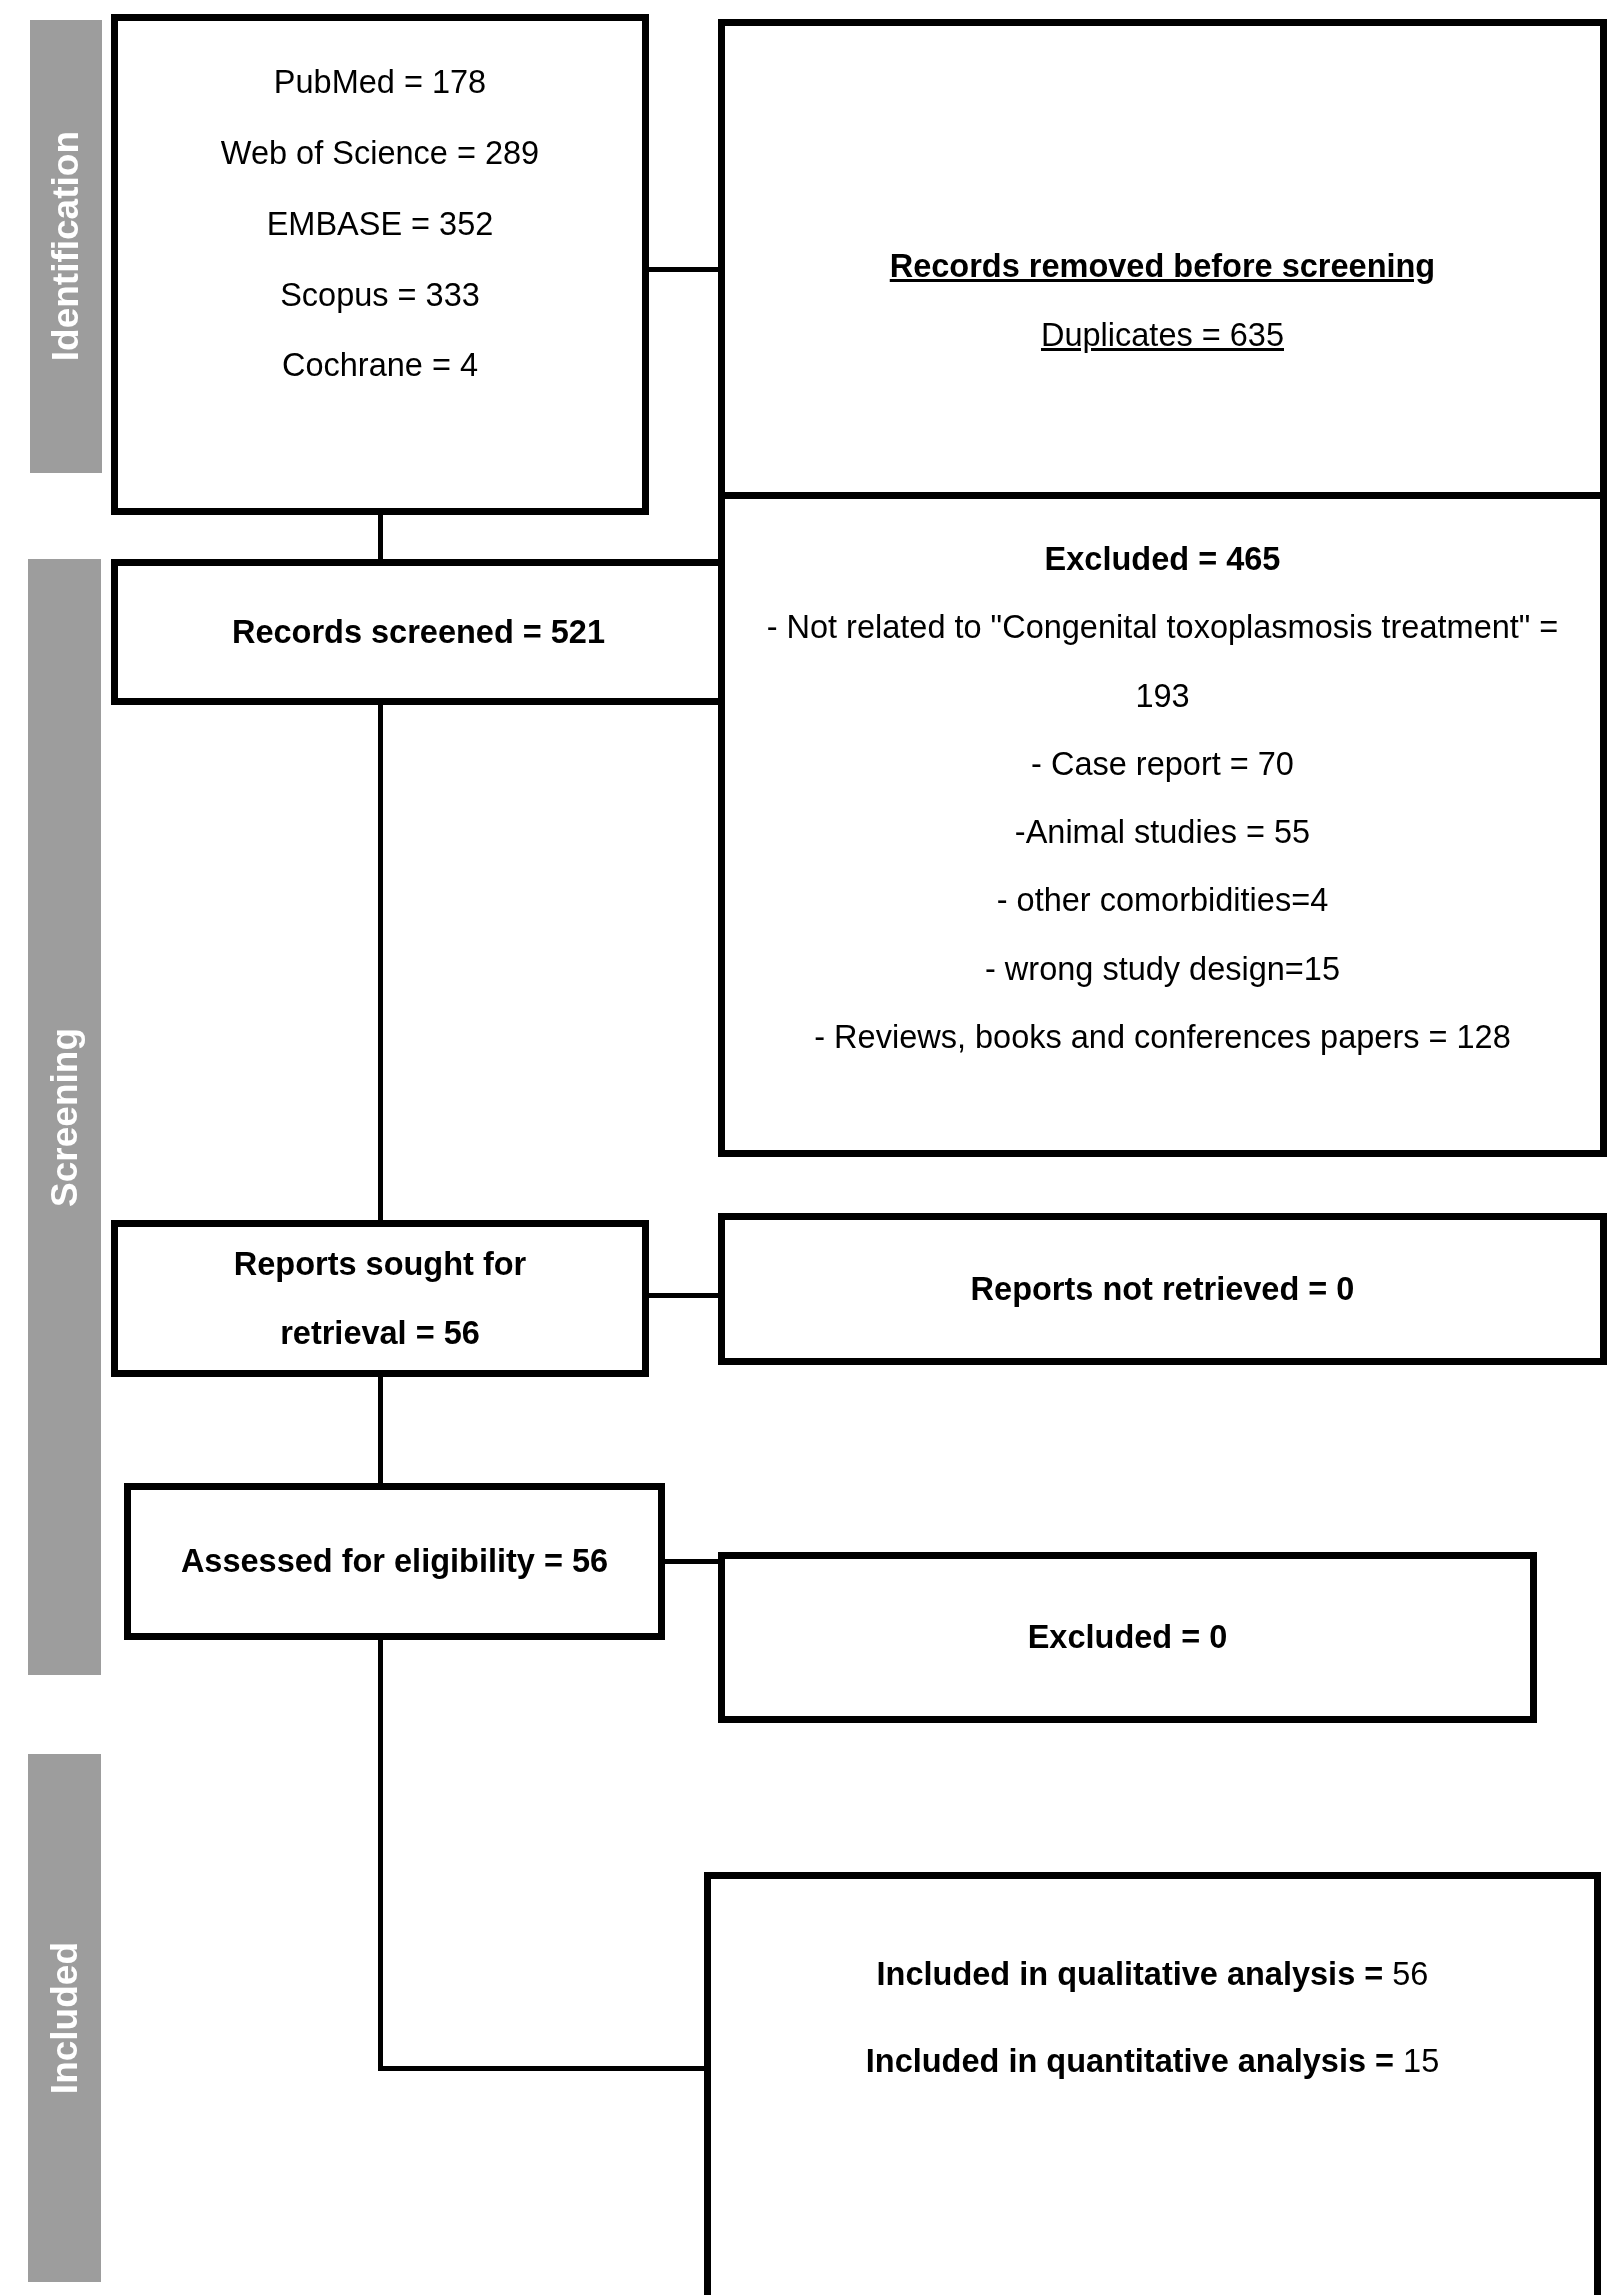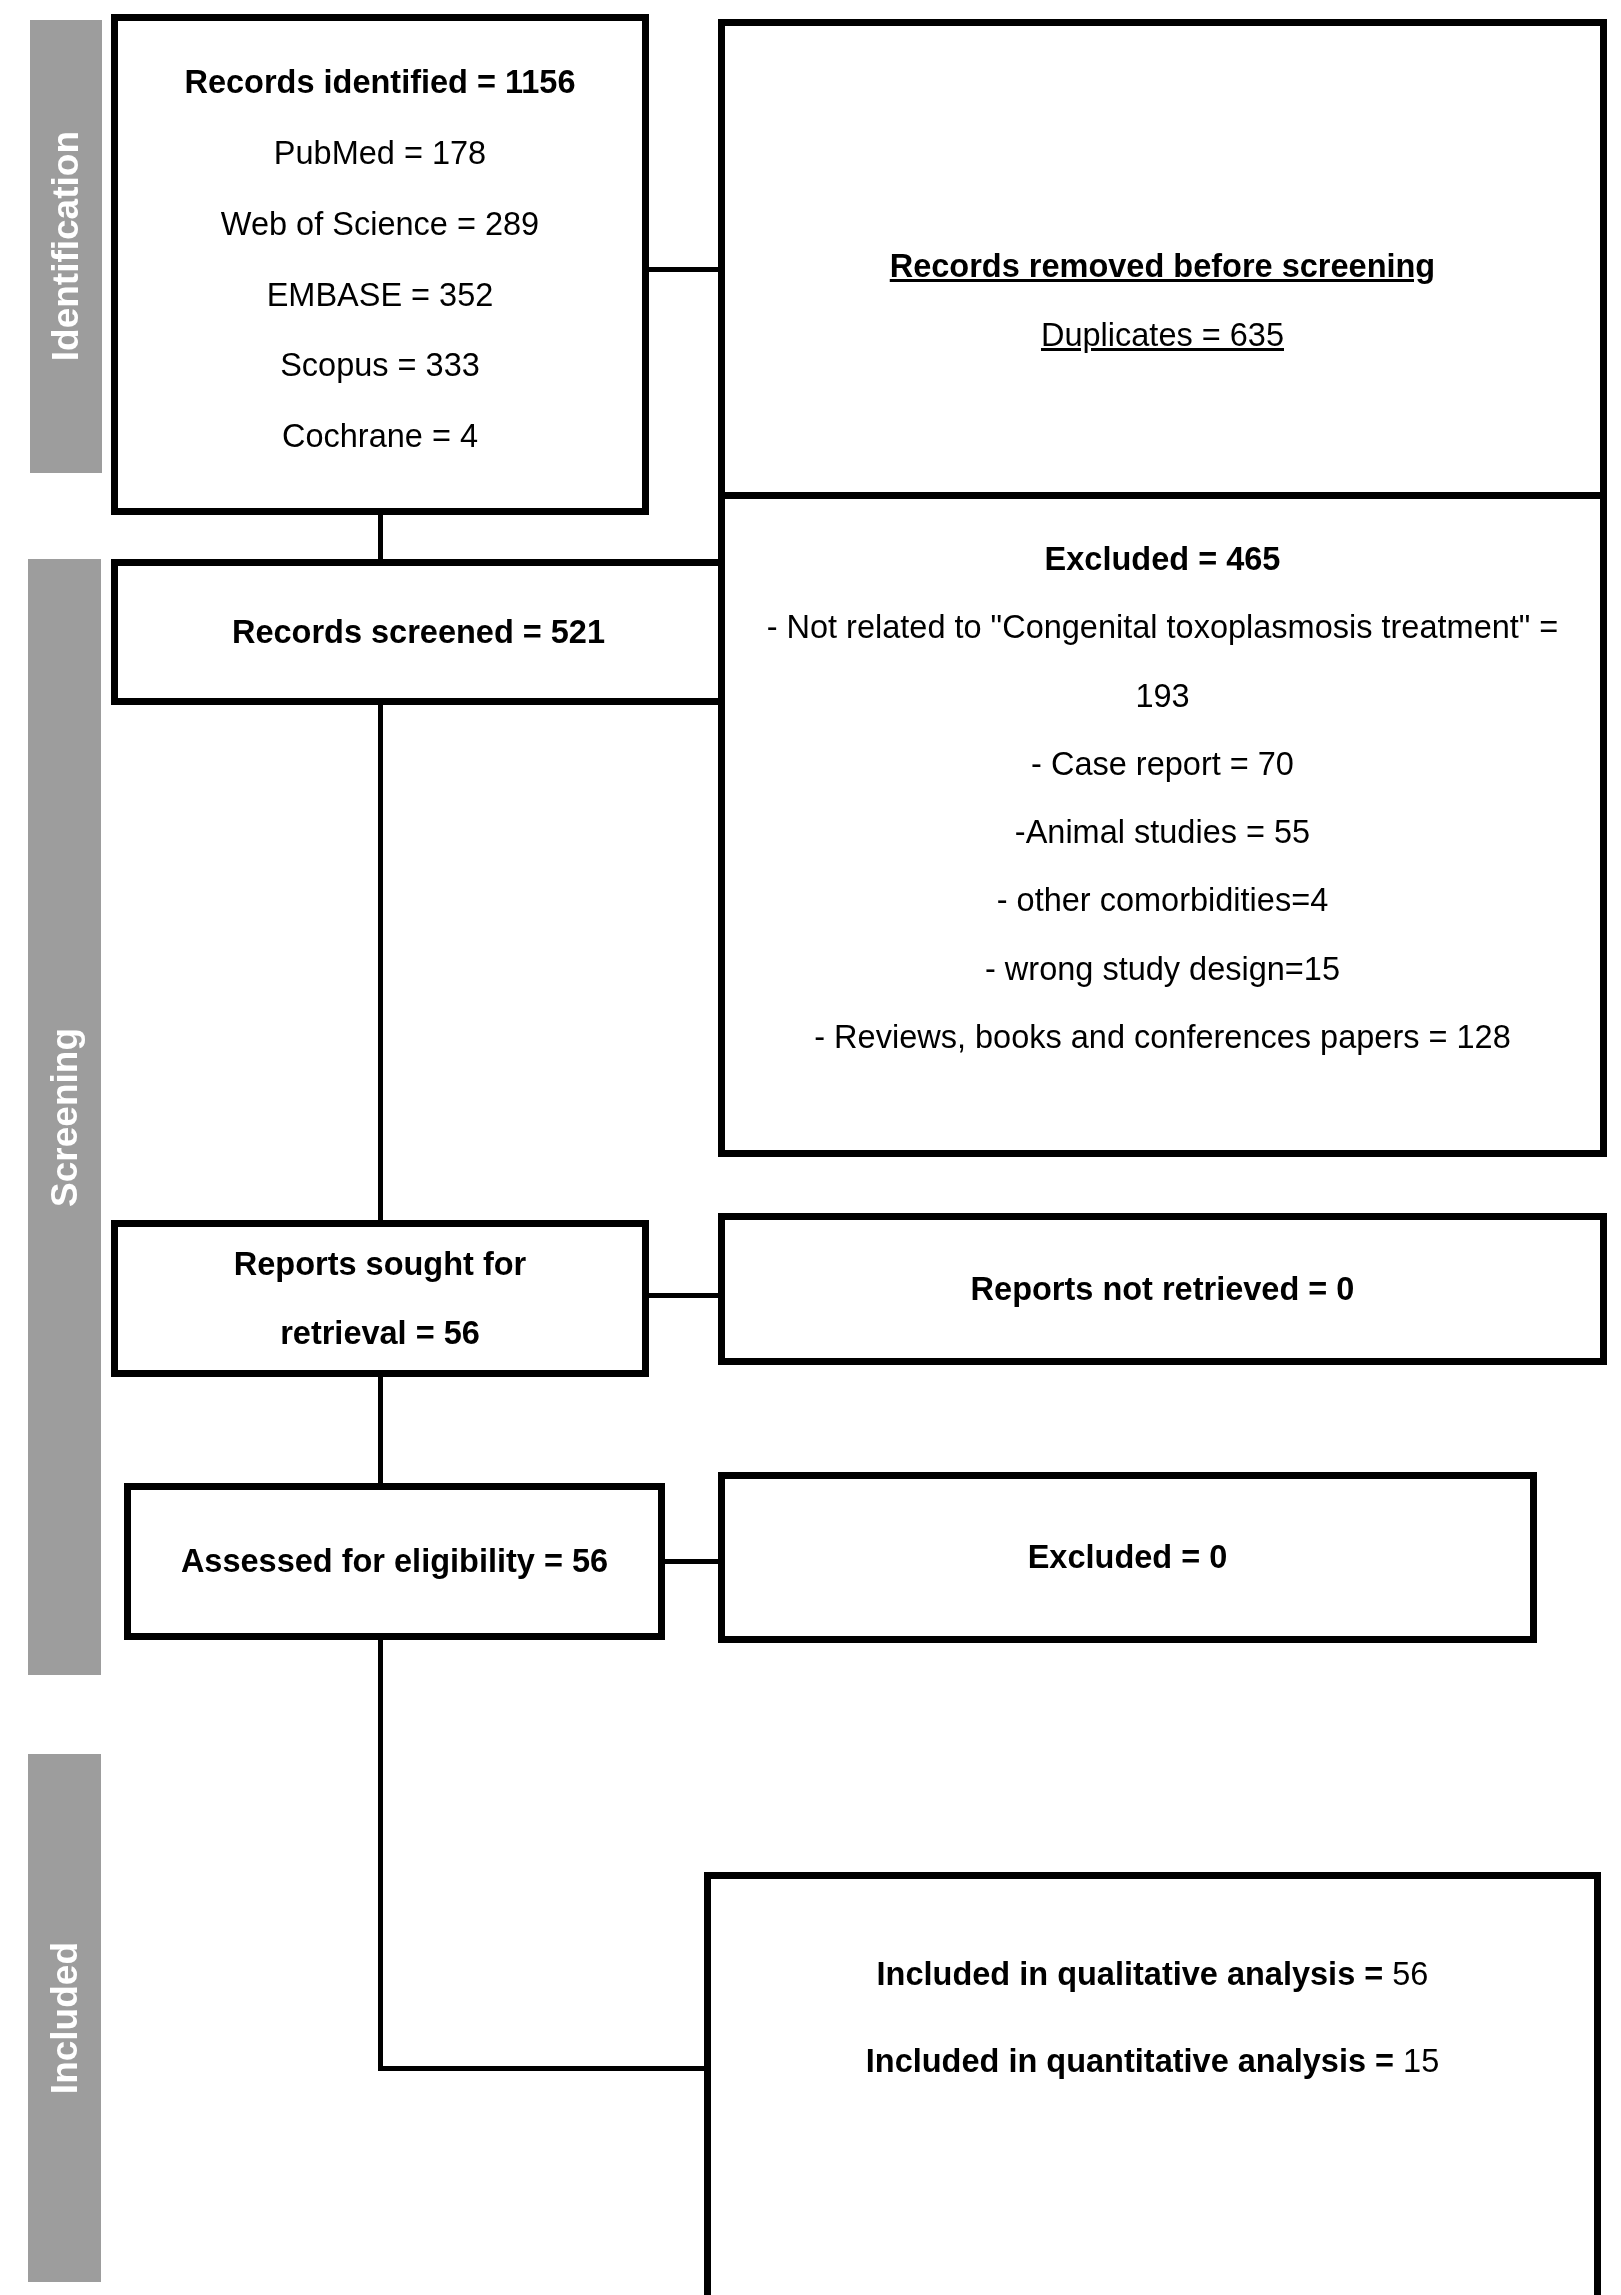--- a/index.html
+++ b/index.html
@@ -75,21 +75,20 @@
 <div class="conn" style="left:649px; top:267px; width:69px; height:5.3px;"></div>
 <div class="conn" style="left:649px; top:629px; width:69px; height:5.3px;"></div>
 <div class="conn" style="left:378px; top:704px; width:5.3px; height:520px;"></div>
 <div class="conn" style="left:649px; top:1293px; width:69px; height:5.3px;"></div>
 <div class="conn" style="left:378px; top:1377px; width:5.3px; height:111px;"></div>
 <div class="conn" style="left:665px; top:1559px; width:53px; height:5.3px;"></div>
 <div class="conn" style="left:378px; top:1640px; width:5.3px; height:431px;"></div>
 <div class="conn" style="left:378px; top:2066px; width:327px; height:5.3px;"></div>
 
 <div class="box top-align" id="box-records-identified" style="left:111px; top:14px; width:538px; height:501px;">
-  <div class="title">Records identified = 1156</div>
   <div class="line">PubMed = 178</div>
   <div class="line">Web of Science = 289</div>
   <div class="line">EMBASE = 352</div>
   <div class="line">Scopus = 333</div>
   <div class="line">Cochrane = 4</div>
 </div>
 
 <div class="box" id="box-records-removed" style="left:718px; top:19px; width:889px; height:497px;">
   <div class="title">Records removed before screening</div>
   <div class="line">Duplicates = 635</div>
@@ -114,21 +113,21 @@
 </div>
 
 <div class="box" id="box-reports-not-retrieved" style="left:718px; top:1213px; width:889px; height:152px;">
   <div class="title">Reports not retrieved = 0</div>
 </div>
 
 <div class="box" id="box-assessed" style="left:124px; top:1483px; width:541px; height:157px;">
   <div class="title">Assessed for eligibility = 56</div>
 </div>
 
-<div class="box" id="box-excluded-eligibility" style="left:718px; top:1472px; width:819px; height:171px;">
+<div class="box" id="box-excluded-eligibility" style="left:718px; top:1552px; width:819px; height:171px;">
   <div class="title">Excluded = 0</div>
 </div>
 
 <div class="box top-align" id="box-included" style="left:704px; top:1872px; width:897px; height:458px;">
   <div class="mixed-line">
     <span class="lbl">Included in qualitative analysis =</span>
     <span> </span>
     <span class="val">56</span>
   </div>
   <div class="mixed-line">

